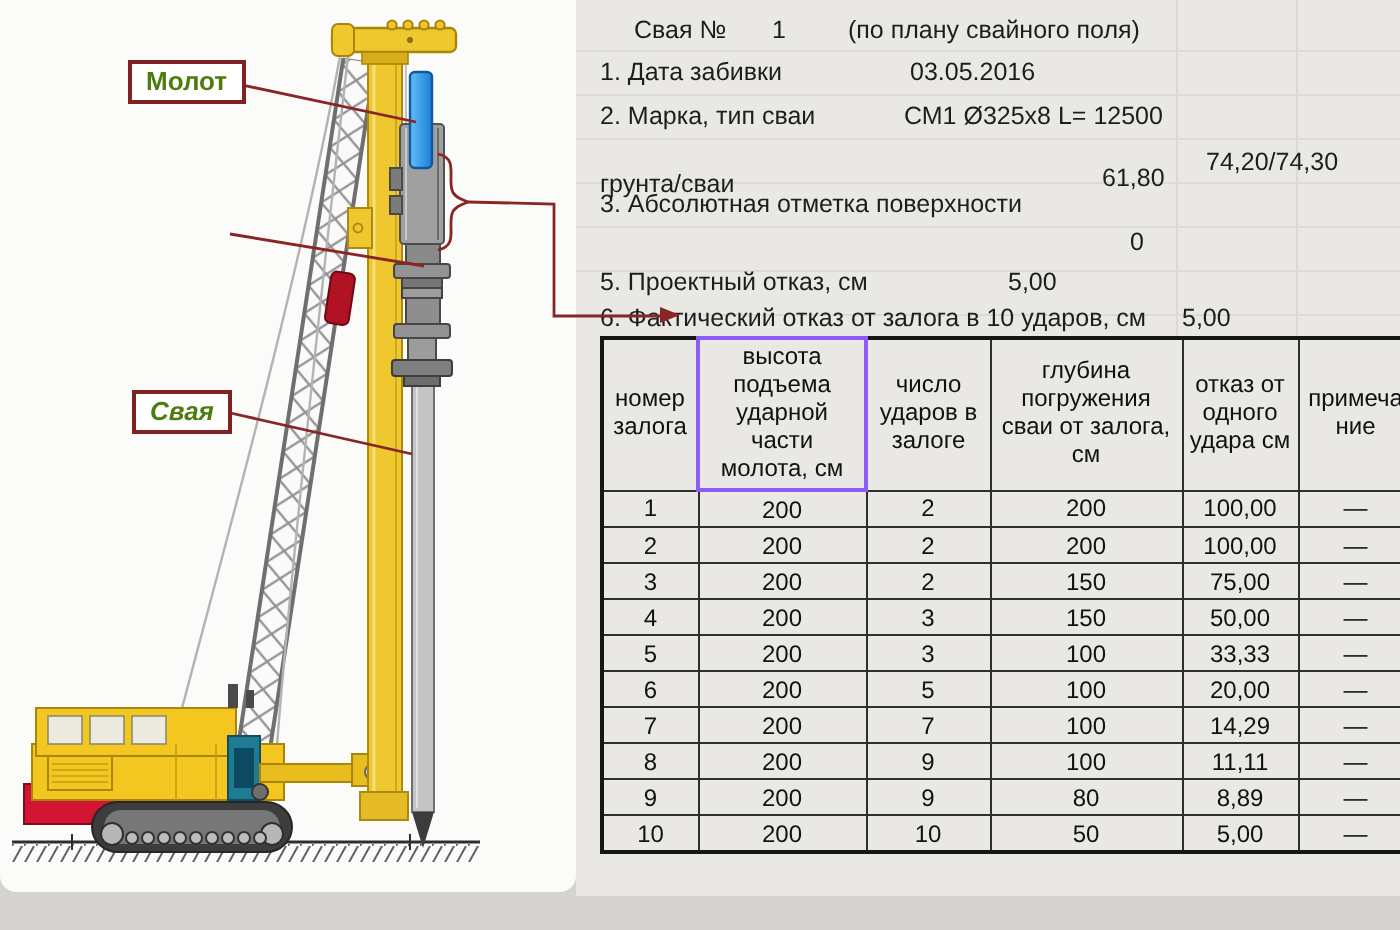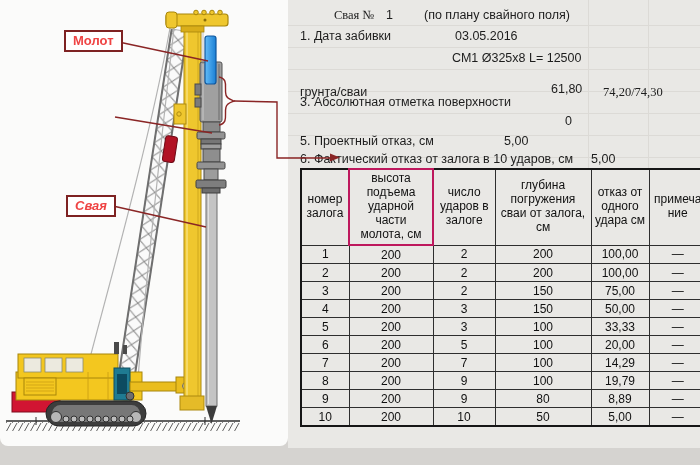--- a/index.html
+++ b/index.html
@@ -12,43 +12,43 @@
 
   
   .info-grid{position:absolute; left:288px; top:0; width:412px; height:168px;
     background-image:repeating-linear-gradient(to bottom, transparent 0 21px, #dcdad6 21px 22px);
     background-position:0 4px;}
   .vgrid{position:absolute; top:0; width:1px; height:168px; background:#dcdad6;}
   .vg1{left:588px;} .vg2{left:648px;}
 
   
   .itxt{position:absolute; white-space:nowrap; font-size:12.5px; color:#1d1d1d; z-index:2;}
-  .l-hdr{left:334px; top:8px;font-family:Liberation Serif, serif;} .v-hdr{left:386px; top:8px;} .n-hdr{left:424px; top:8px;text-align:center;}
+  .l-hdr{left:317px; top:8px;} .v-hdr{left:386px; top:8px;} .n-hdr{left:424px; top:8px;text-align:center;}
   .l-1{left:300px; top:29px;}  .v-1{left:455px; top:29px;}
   .l-2{left:300px; top:51px;}  .v-2{left:452px; top:51px;}
   .l-3a{left:300px; top:71px;margin-top:24px;}
-  .l-3b{left:300px; top:85px;} .v-3b{left:603px; top:85px;font-family:Liberation Serif, serif;}
+  .l-3b{left:300px; top:85px;} .v-3b{left:603px; top:74px;}
   .v-3c{left:551px; top:82px;}
   .l-4{left:300px; top:114px;} .v-4{left:565px; top:114px;}
   .l-5{left:300px; top:134px;} .v-5{left:504px; top:134px;}
   .l-6{left:300px; top:152px;} .v-6{left:591px; top:152px;}
 
   
   .log-table{position:absolute; left:300px; top:168px; width:406px; border-collapse:collapse;
     table-layout:fixed; z-index:2; background:#e9e8e5; border:2px solid #161616;}
   .log-table th, .log-table td{border:1px solid #2e2e2e; text-align:center; vertical-align:middle;
     color:#111; padding:0 2px; font-weight:normal;}
   .log-table th{font-size:12px; line-height:1.16; height:74px;}
   .log-table td{font-size:12px; height:17px;}
-  .log-table th.red-border{border:2px solid #be185d;}
+  .log-table th.red-border{border:2px solid #8b5cf6;}
   .th-note{overflow-wrap:anywhere;}
 
   
   .lblbox{position:absolute; z-index:4; background:#ffffff; border:2px solid #7e2222;
-    font-size:13px; font-weight:bold; color:#ef4444; padding:1px 7px 2px 7px; white-space:nowrap;}
+    font-size:13px; font-weight:bold; color:#4d7c0f; padding:1px 7px 2px 7px; white-space:nowrap;}
   .lbl-hammer{left:64px; top:30px;}
   .lbl-piston{left:54px; top:106px;}
   .lbl-pile{left:66px; top:195px;font-style:italic;}
 
   
   .svg-abs{position:absolute; left:0; top:0; pointer-events:none;}
   #overlay-svg{z-index:3;}
   #diagram-svg{z-index:1;}
 </style>
 </head>
@@ -204,20 +204,21 @@
   <div class="lblbox lbl-hammer">Молот</div>
   <div class="lblbox lbl-pile">Свая</div>
 
   <div class="itxt l-hdr">Свая №</div>
   <div class="itxt v-hdr">1</div>
   <div class="itxt n-hdr">(по плану свайного поля)</div>
 
   <div class="itxt l-1">1. Дата забивки</div>
   <div class="itxt v-1">03.05.2016</div>
 
+  <div class="itxt l-2">2. Марка, тип сваи</div>
   <div class="itxt v-2">СМ1 Ø325x8  L= 12500</div>
 
   <div class="itxt l-3a">3. Абсолютная отметка поверхности</div>
   <div class="itxt l-3b">грунта/сваи</div>
   <div class="itxt v-3b">74,20/74,30</div>
   <div class="itxt v-3c">61,80</div>
 
   <div class="itxt v-4">0</div>
 
   <div class="itxt l-5">5. Проектный отказ, см</div>
@@ -300,21 +301,21 @@
           <td>7</td>
           <td>100</td>
           <td>14,29</td>
           <td>—</td>
         </tr>
         <tr>
           <td>8</td>
           <td>200</td>
           <td>9</td>
           <td>100</td>
-          <td>19,79</td>
+          <td>11,11</td>
           <td>—</td>
         </tr>
         <tr>
           <td>9</td>
           <td>200</td>
           <td>9</td>
           <td>80</td>
           <td>8,89</td>
           <td>—</td>
         </tr>

